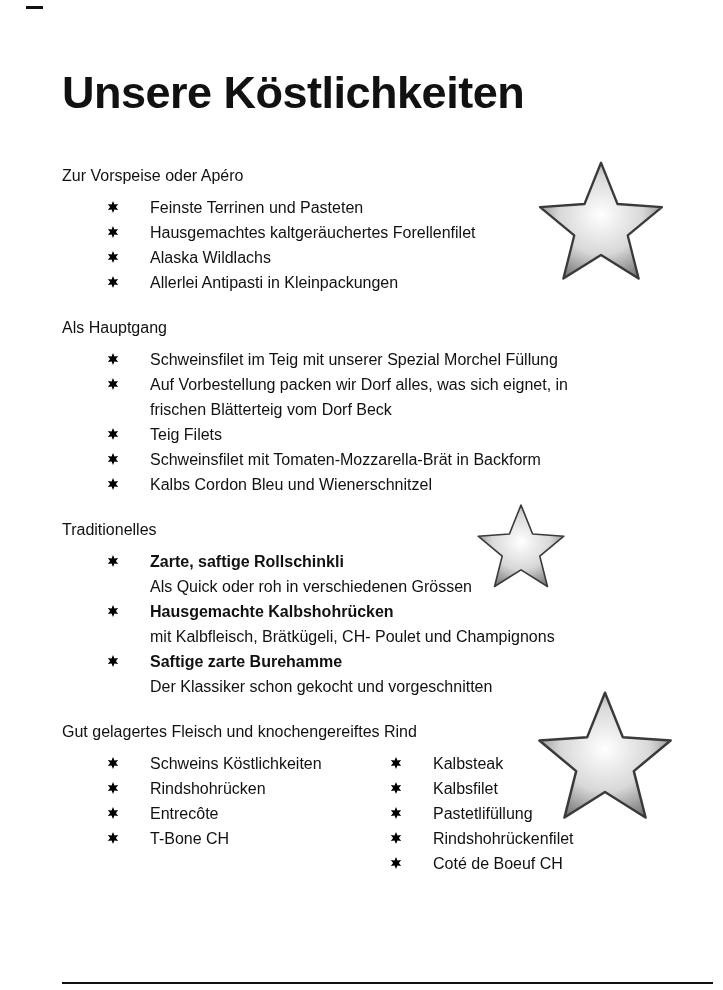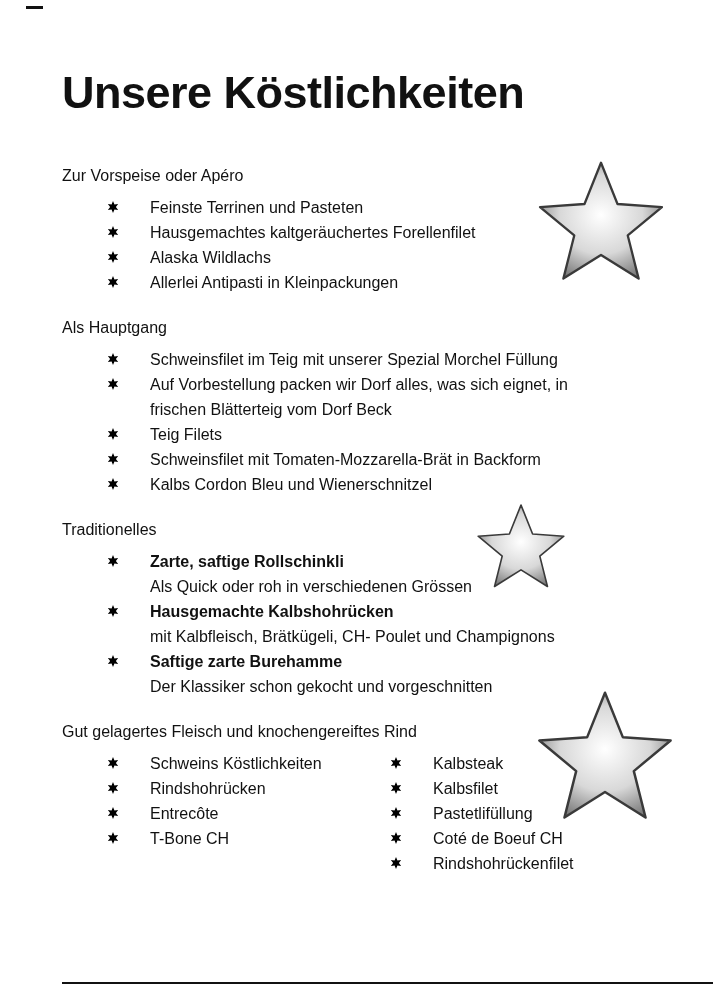--- a/index.html
+++ b/index.html
@@ -181,25 +181,25 @@
         <div class="item">
           <span class="bullet"></span>
           <div class="txt">Kalbsfilet</div>
         </div>
         <div class="item">
           <span class="bullet"></span>
           <div class="txt">Pastetlifüllung</div>
         </div>
         <div class="item">
           <span class="bullet"></span>
+          <div class="txt">Rindshohrückenfilet</div>
+        </div>
+        <div class="item">
+          <span class="bullet"></span>
           <div class="txt">Coté de Boeuf CH</div>
-        </div>
-        <div class="item">
-          <span class="bullet"></span>
-          <div class="txt">Rindshohrückenfilet</div>
         </div>
       </div>
     </div>
   </section>
 
   <svg class="star star1" viewBox="0 0 100 95" aria-hidden="true">
     <defs>
       <radialGradient id="sg1" cx="50%" cy="45%" r="62%">
         <stop offset="0%" stop-color="#ffffff"></stop>
         <stop offset="55%" stop-color="#d8d8d8"></stop>

